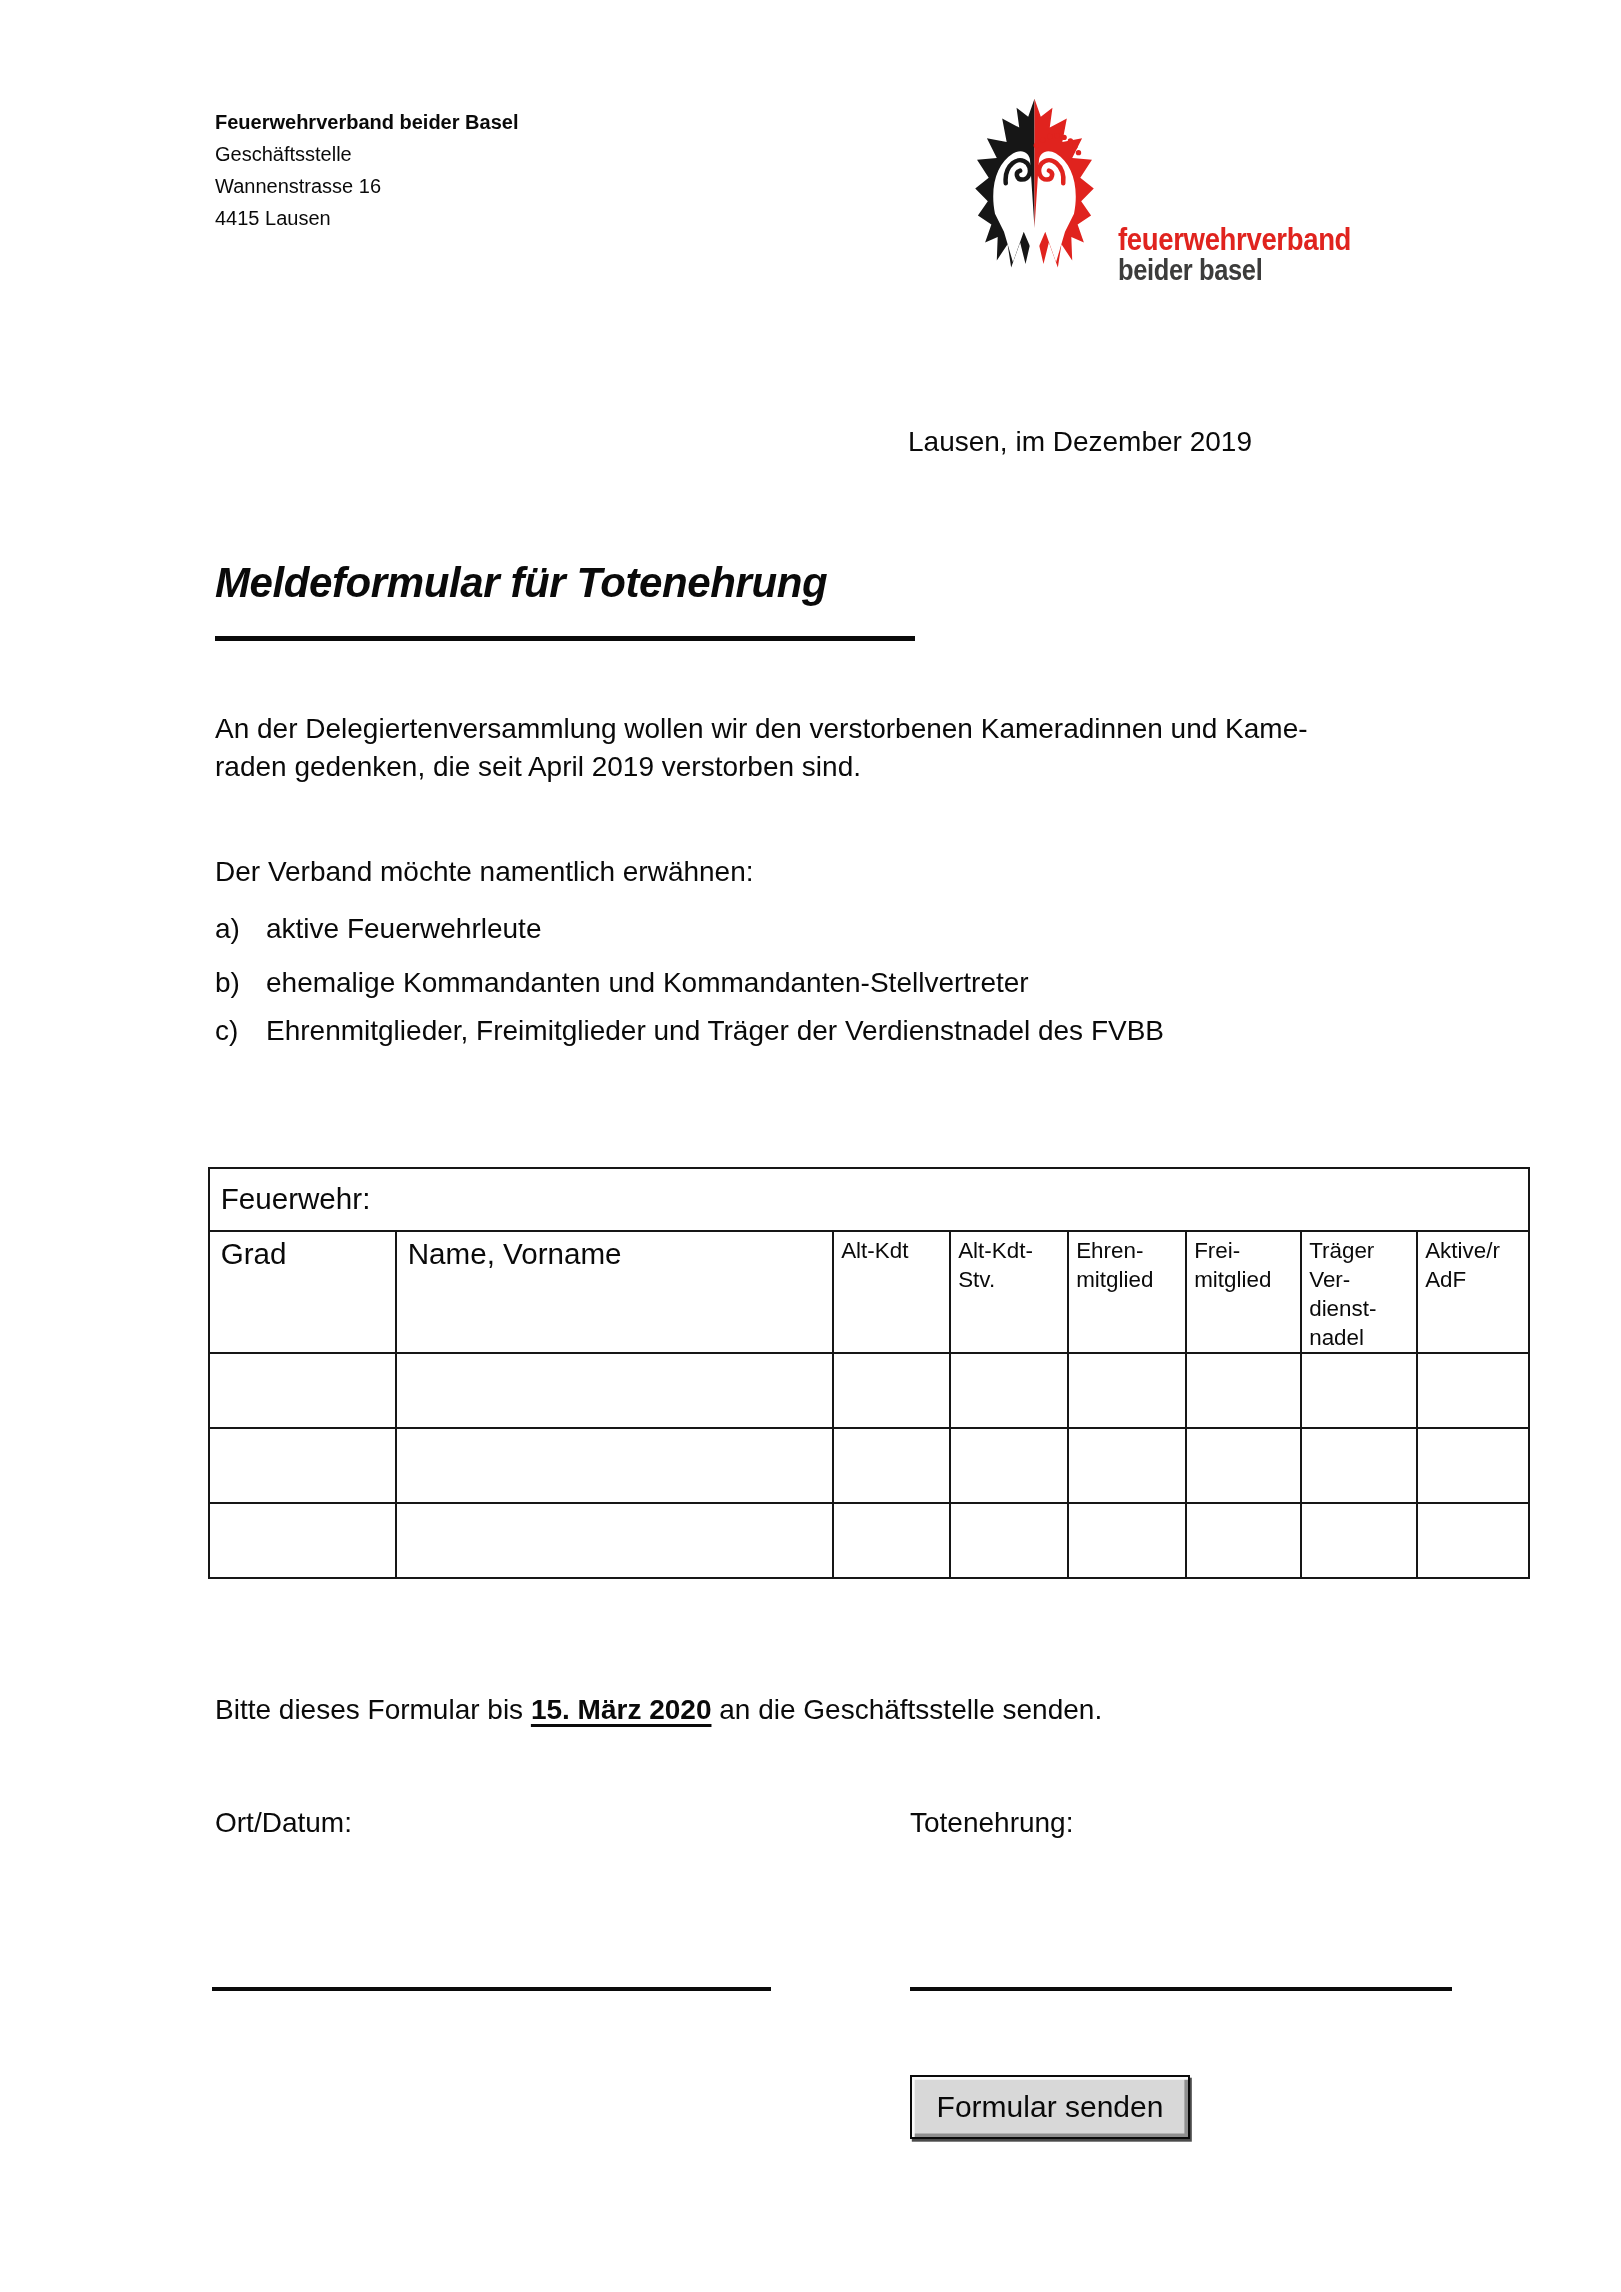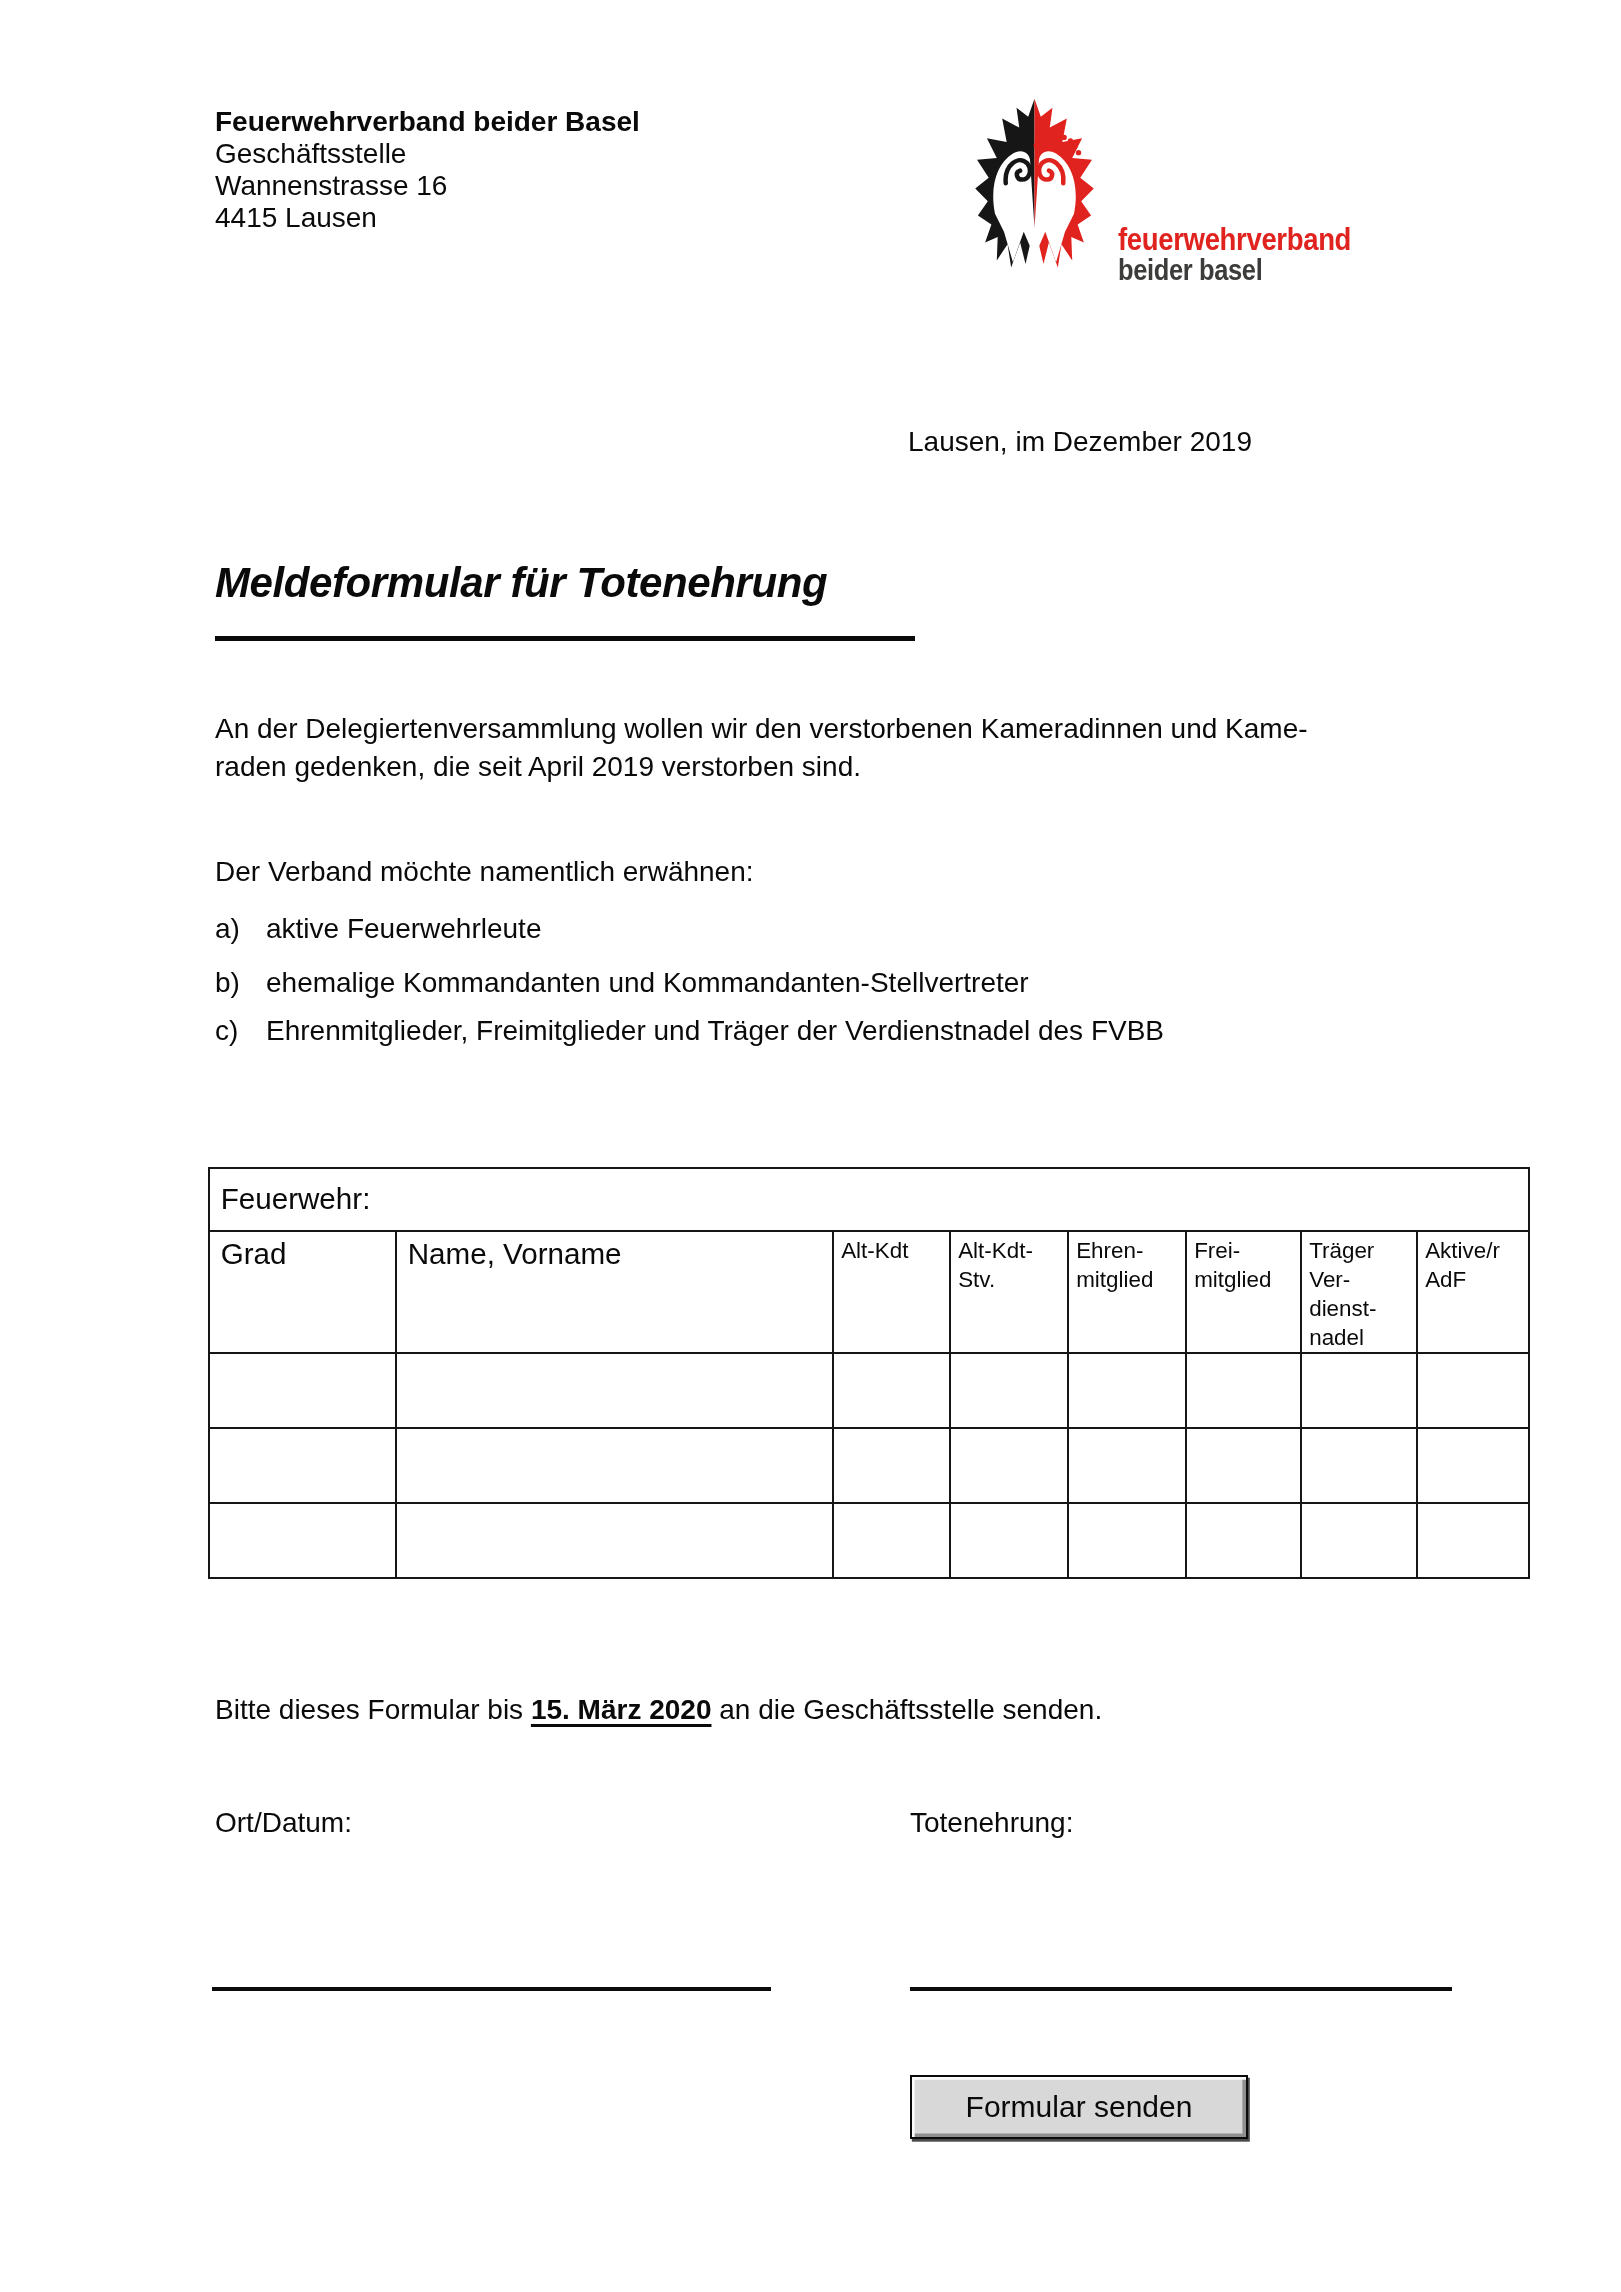--- a/index.html
+++ b/index.html
@@ -7,21 +7,21 @@
     position:relative;
     width:1621px;height:2293px;
     background:#ffffff;
     font-family:"Liberation Sans", sans-serif;
     color:#0a0a0a;
     overflow:hidden;
   }
   .abs{position:absolute;}
 
   
-  .letterhead{left:215px;top:106px;font-size:28px;line-height:32px;}
+  .letterhead{left:215px;top:106px;font-size:20px;line-height:32px;}
   .letterhead .org{font-weight:bold;}
   .contact{left:215px;top:249px;font-size:28px;line-height:32px;}
   .contact .lbl{display:inline-block;width:139px;}
   .contact a{color:#0000ee;}
 
   
   .logo{left:973px;top:97px;width:394px;height:179px;}
   .logo .flame{position:absolute;left:0;top:0;}
   .logo .word1{
     position:absolute;left:145px;top:124px;
@@ -69,21 +69,21 @@
   .note .deadline{font-weight:bold;text-decoration:underline;text-decoration-thickness:2.7px;text-underline-offset:5.4px;}
 
   .ortdatum{left:215px;top:1807px;font-size:28px;}
   .unterschrift{left:910px;top:1807px;font-size:28px;}
 
   .sigline{top:1987px;height:3.6px;background:#0a0a0a;}
   .sig1{left:212px;width:559px;}
   .sig2{left:910px;width:542px;}
 
   .send-btn{
-    left:910px;top:2075px;width:338px;height:64px;
+    left:910px;top:2075px;width:280px;height:64px;
     background:#d8d8d8;
     border:2.7px solid #0a0a0a;
     box-shadow:inset 2.7px 2.7px 0 #fafafa, inset -3.6px -3.6px 0 #8f8f8f, 1.8px 2.7px 0 #4a4a4a;
     font-family:"Liberation Sans", sans-serif;
     font-size:30px;color:#0a0a0a;
     text-align:center;padding:0;
     cursor:pointer;
   }
 </style>
 </head>

